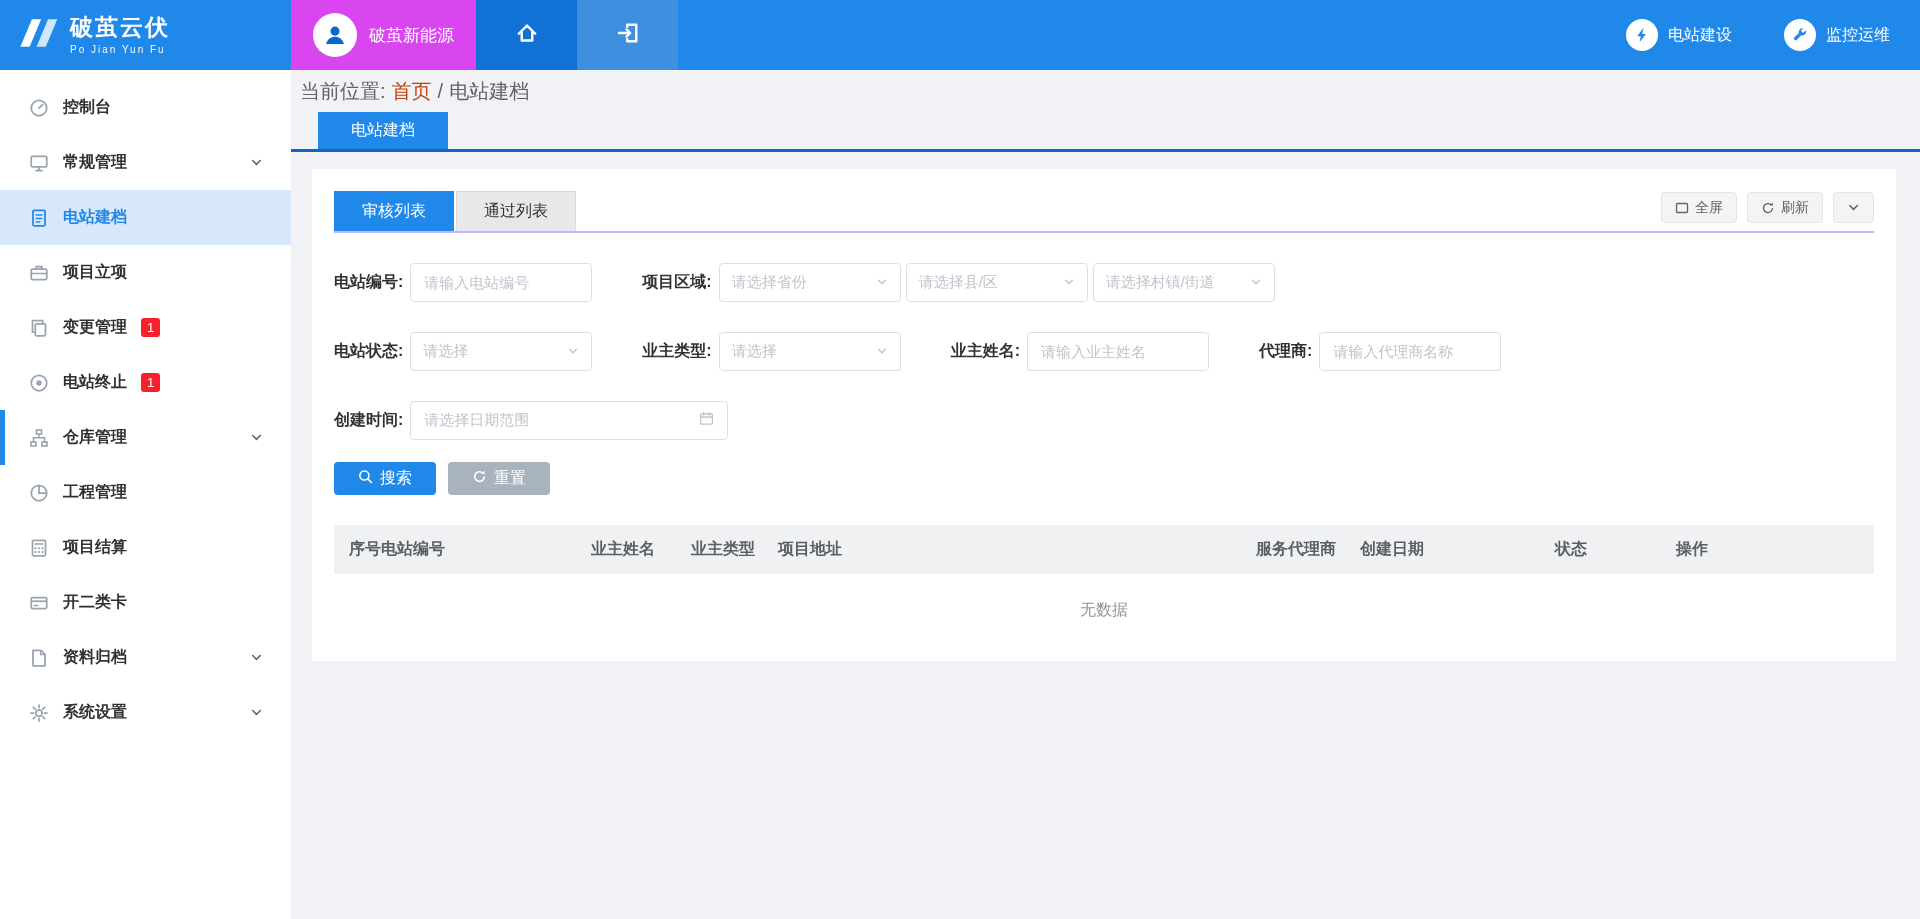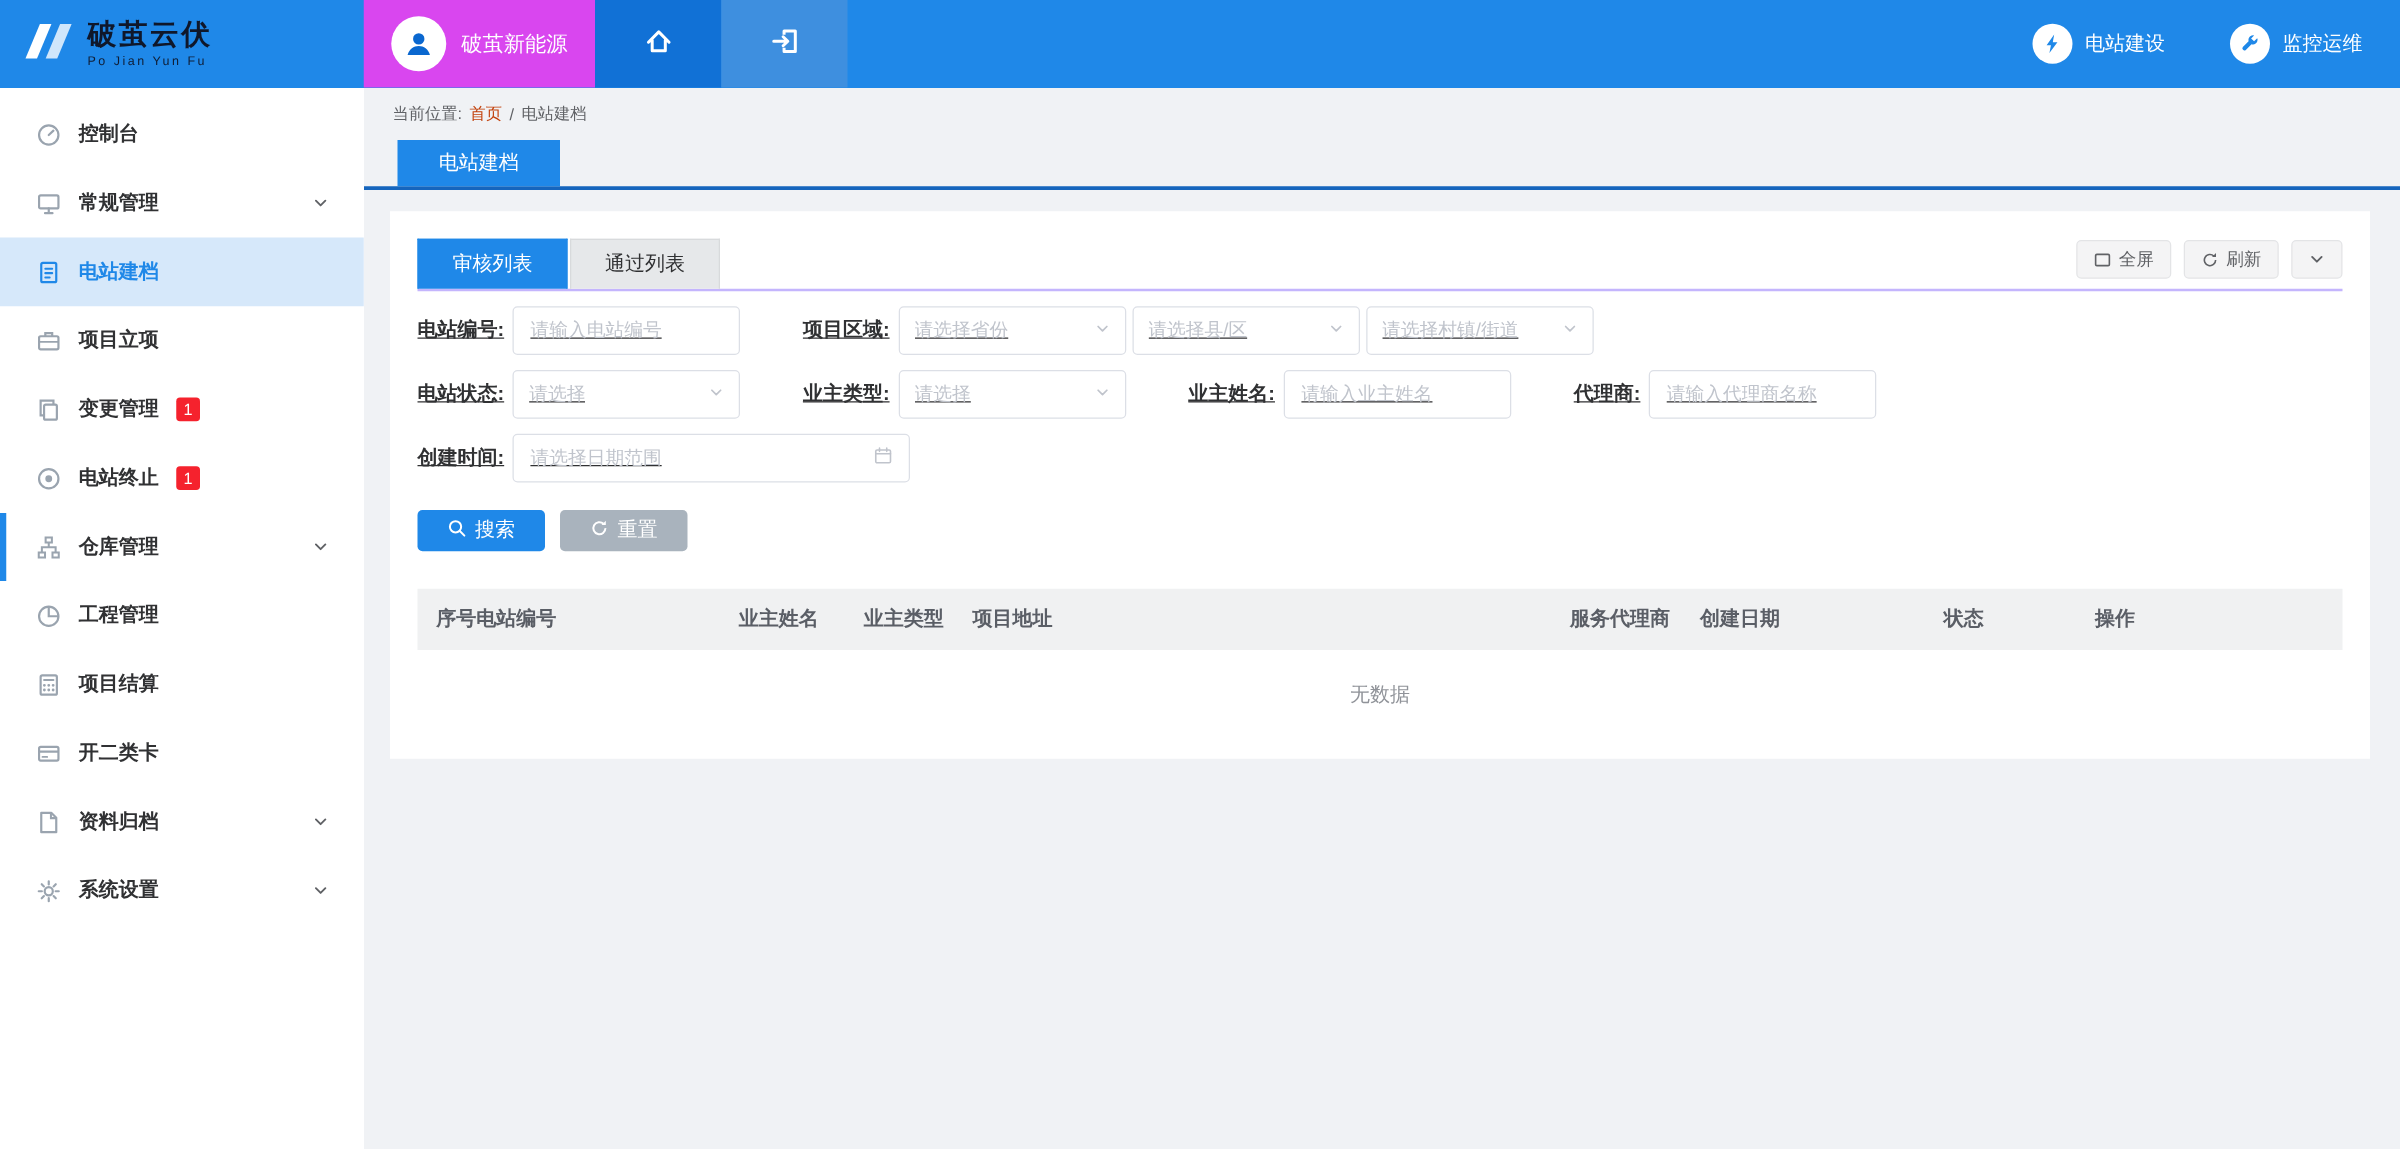--- a/index.html
+++ b/index.html
@@ -2,21 +2,21 @@
 <html><head>
 <meta charset="utf-8">
 <style>
   * { box-sizing: border-box; margin: 0; padding: 0; }
   html,body { width:1920px; height:919px; overflow:hidden; }
   body { font-family: "Liberation Sans", "DejaVu Sans", sans-serif; background:#f0f2f5; color:#303133; }
 
   
   .header { position:fixed; top:0; left:0; width:1920px; height:70px; background:#1f88e8; display:flex; align-items:stretch; z-index:10; }
   .logo-area { width:291px; display:flex; align-items:center; gap:10px; padding-left:20px; background:#1f88e8; cursor:pointer; }
-  .logo-text { color:#0f172a; line-height:1.1; }
+  .logo-text { color:#ffffff; line-height:1.1; }
   .logo-title { font-size:23px; font-weight:bold; letter-spacing:2px; }
   .logo-sub { font-size:10px; letter-spacing:2px; margin-top:3px; opacity:.95; }
   .seg { display:flex; align-items:center; justify-content:center; color:#fff; }
   .seg-user { background:#d946ef; padding:0 22px; gap:12px; font-size:17px; cursor:pointer; }
   .avatar { width:44px; height:44px; border-radius:50%; background:#fff; display:flex; align-items:center; justify-content:center; }
   .seg-home { width:101px; background:#1171d6; cursor:pointer; }
   .seg-exit { width:101px; background:#3e8fdf; cursor:pointer; }
   .h-spacer { flex:1; }
   .hnav { display:flex; align-items:center; gap:10px; color:#fff; font-size:16px; margin-right:52px; cursor:pointer; }
   .hnav:last-child { margin-right:30px; }
@@ -27,35 +27,35 @@
   .side-item { height:55px; display:flex; align-items:center; padding:0 28px; font-size:16px; font-weight:bold; color:#303133; cursor:pointer; }
   .side-item .sicon { width:22px; height:22px; margin-right:13px; color:#9aa4af; flex:0 0 auto; display:flex; align-items:center; justify-content:center; }
   .side-item.active { background:#d6e8fa; color:#1f88e8; }
   .side-item.active .sicon { color:#1f88e8; }
   .side-item.marked { box-shadow: inset 5px 0 0 #1f88e8; }
   .badge { margin-left:14px; min-width:19px; height:19px; line-height:19px; text-align:center; background:#f5222d; color:#fff; font-size:13px; font-weight:normal; border-radius:3px; padding:0 3px; }
   .chev { margin-left:auto; color:#606266; display:flex; }
 
   
   .main { margin-left:291px; padding-top:70px; }
-  .breadcrumb { height:42px; display:flex; align-items:center; gap:6px; padding-left:23px; font-size:13px; color:#606266; }
+  .breadcrumb { height:42px; display:flex; align-items:center; gap:6px; padding-left:9px; font-size:20px; color:#606266; }
   .breadcrumb a { color:#c2410c; text-decoration:none; cursor:pointer; }
   .pagetabs { border-bottom:3px solid #1565bd; padding-left:27px; }
   .pagetab { display:inline-block; background:#1f88e8; color:#fff; font-size:16px; padding:8px 33px; cursor:pointer; }
 
   .card { margin:17px 24px 0 21px; background:#fff; padding:22px 22px 10px 22px; }
 
   .card-tabs { display:flex; align-items:flex-end; border-bottom:2px solid #c4b5fd; position:relative; }
   .ctab { font-size:16px; padding:9px 27px; cursor:pointer; background:#e6e8ea; color:#303133; border:1px solid #d8dadc; border-bottom:none; margin-right:2px; }
   .ctab.active { background:#1f88e8; color:#fff; border-color:#1f88e8; }
   .tools { position:absolute; right:0; bottom:8px; display:flex; gap:10px; }
   .tool { display:inline-flex; align-items:center; gap:6px; height:31px; padding:0 13px; background:#f4f4f5; border:1px solid #e3e4e6; border-radius:4px; font-size:14px; color:#606266; cursor:pointer; font-family:inherit; }
   .tool svg { display:block; }
 
-  .frow { display:flex; align-items:center; margin-top:12px;text-decoration:underline; }
+  .frow { display:flex; align-items:center; margin-top:30px; }
   .flabel { font-size:16px; font-weight:bold; color:#303133; margin-right:7px; white-space:nowrap; }
   .gap { width:50px; flex:0 0 auto; }
   .inp, .sel { height:39px; border:1px solid #dcdfe6; border-radius:4px; background:#fff; }
   .inp { width:182px; padding:0 13px; font-size:15px; color:#303133; font-family:inherit; outline:none; }
   .inp::placeholder { color:#c0c4cc; }
   .sel { width:182px; display:flex; align-items:center; justify-content:space-between; padding:0 12px; cursor:pointer; }
   .sel .ph { font-size:15px; color:#c0c4cc; white-space:nowrap; overflow:hidden; }
   .sel + .sel { margin-left:5px; }
   .daterange { width:318px; display:flex; align-items:center; justify-content:space-between; padding:0 13px; height:39px; border:1px solid #dcdfe6; border-radius:4px; background:#fff; cursor:pointer; }
   .daterange .ph { font-size:15px; color:#c0c4cc; }

